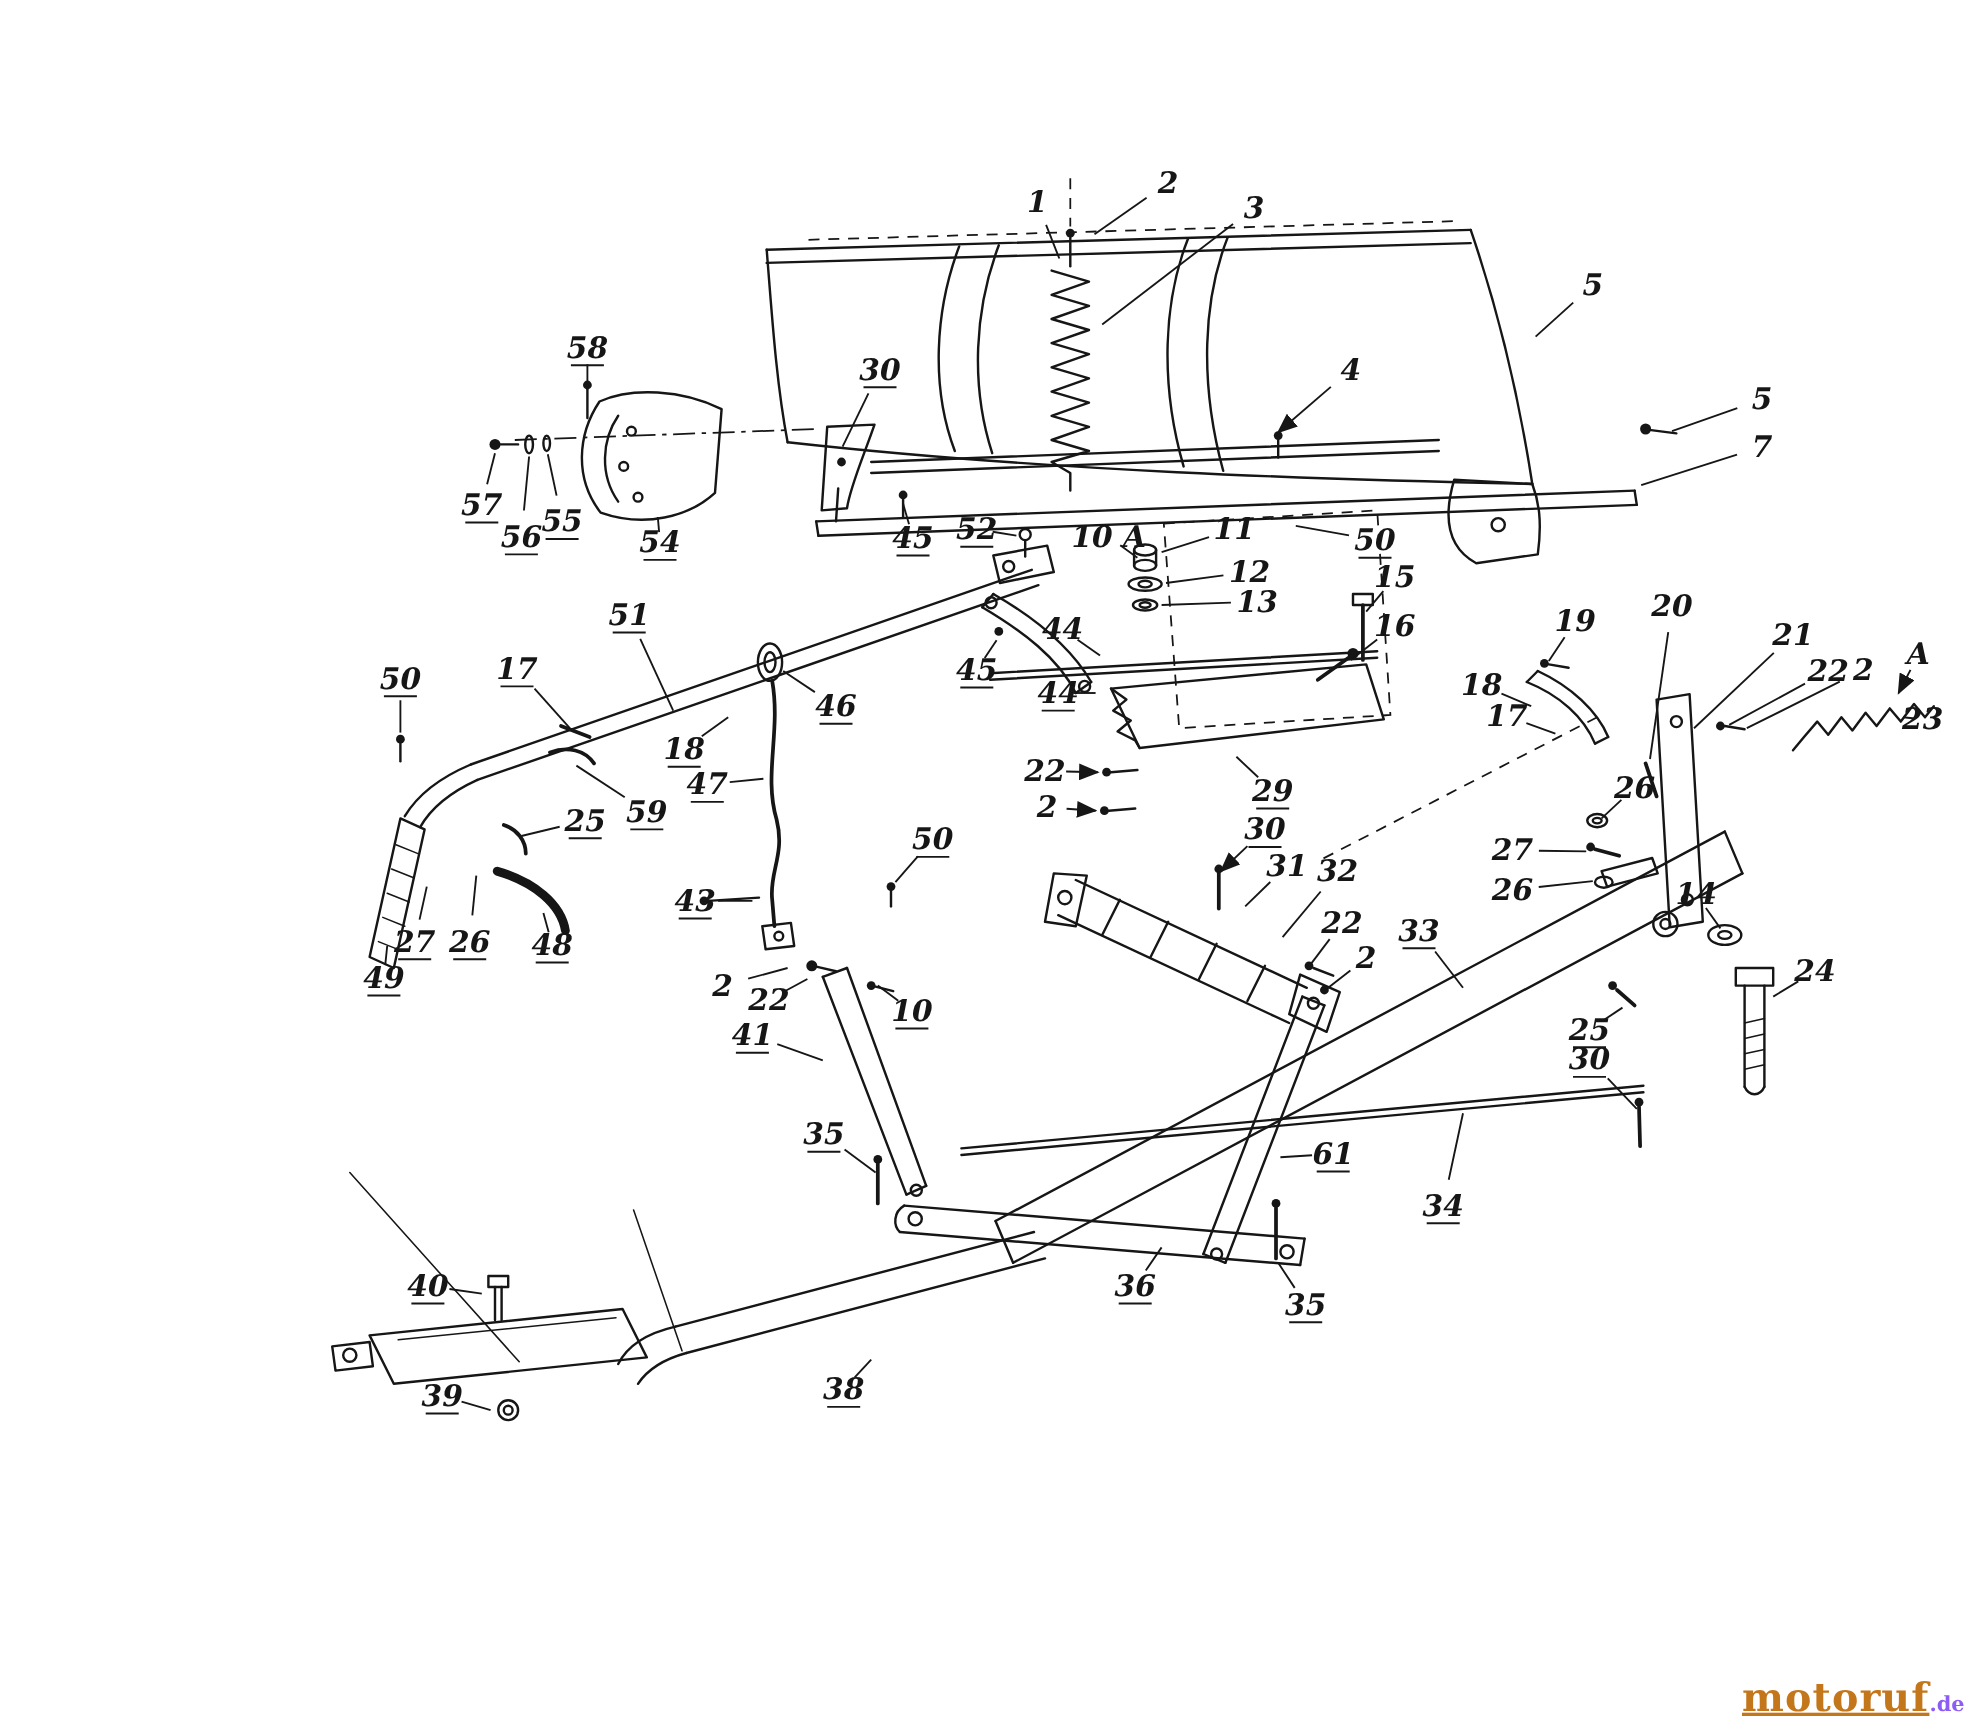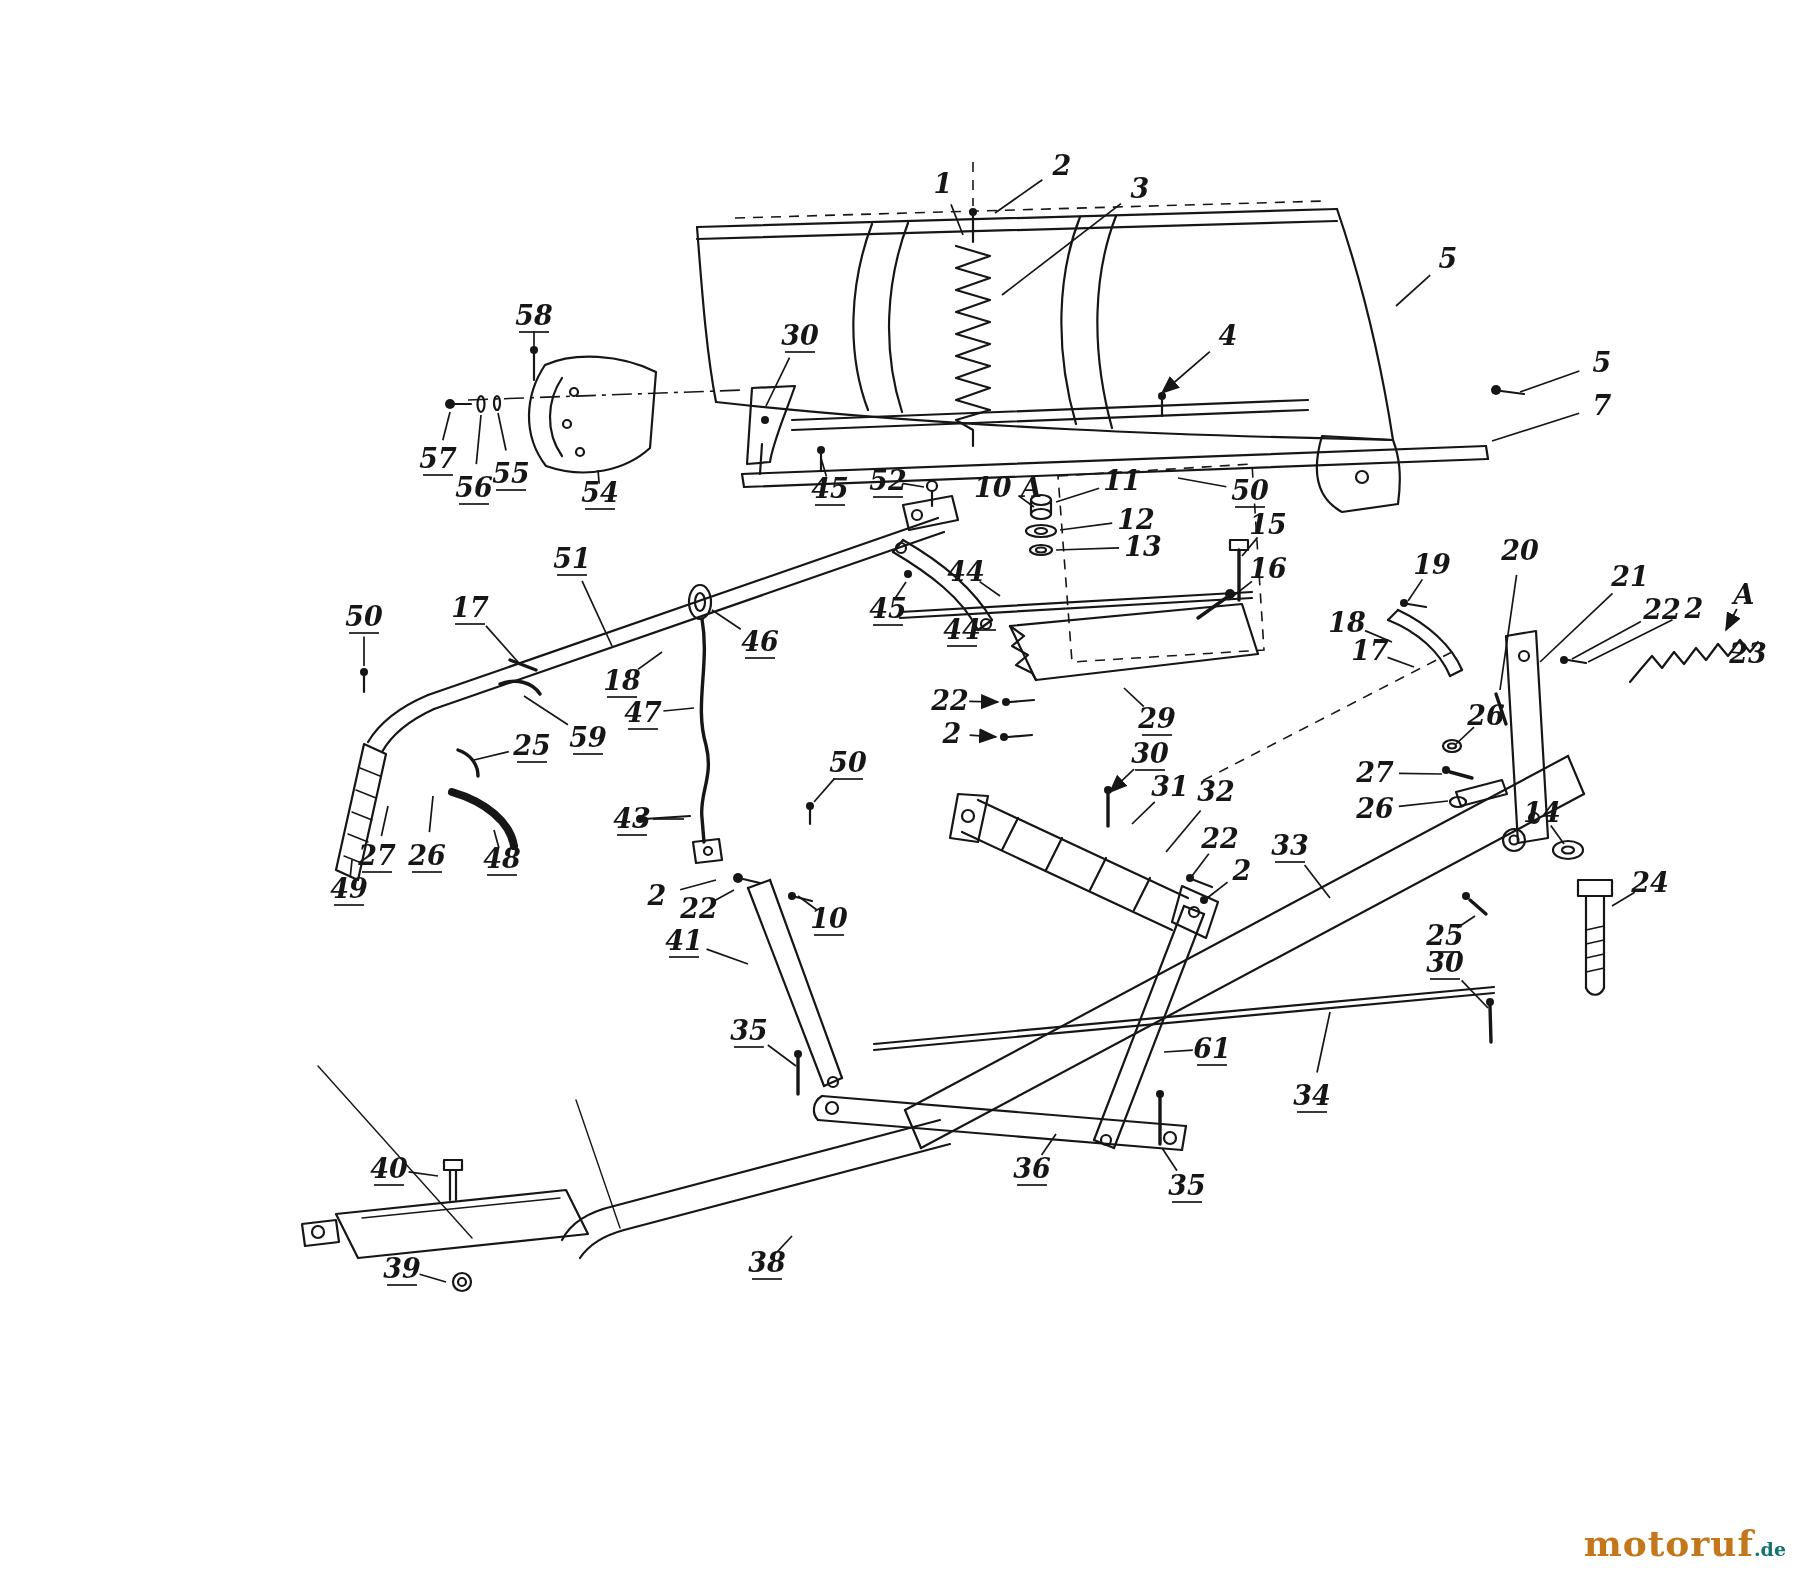--- a/index.html
+++ b/index.html
@@ -12,21 +12,21 @@
   .thin{fill:none;stroke:currentColor;stroke-width:1.4;stroke-linecap:round;}
   .thk{fill:none;stroke:currentColor;stroke-width:3.4;stroke-linecap:round;}
   .hook{fill:none;stroke:currentColor;stroke-width:8;stroke-linecap:round;}
   .dot{fill:currentColor;stroke:none;}
   .dash2{fill:none;stroke:currentColor;stroke-width:1.6;stroke-dasharray:10 8;}
   .dashdot{fill:none;stroke:currentColor;stroke-width:1.6;stroke-dasharray:20 6 4 6;}
   .lead{stroke:currentColor;stroke-width:1.7;fill:none;}
   .lbl{font:italic bold 27px "DejaVu Serif", serif;fill:currentColor;text-anchor:middle;}
   
   .watermark{position:absolute;right:14px;bottom:10px;line-height:1;white-space:nowrap;}
-  .wm-brand{font:bold 36px "DejaVu Serif", serif;letter-spacing:1px;}
+  .wm-brand{font:bold 36px "DejaVu Serif", serif;letter-spacing:1px;text-decoration:underline;}
   .wm-tld{font:bold 19px "DejaVu Serif", serif;}
 </style>
 </head>
 <body style="background: rgb(255, 255, 255);">
 
 <div class="stage">
   <svg id="diagram" width="1800" height="1574" viewBox="0 0 1800 1574" xmlns="http://www.w3.org/2000/svg" style="color: rgb(22, 22, 22);">
     <defs>
       <marker id="arr" markerWidth="11" markerHeight="9" refX="10" refY="4.5" orient="auto">
         <path id="arr-path" d="M0,0 L11,4.5 L0,9 Z" fill="#161616"></path>
@@ -423,15 +423,15 @@
         <line x1="777" y1="1252.2" x2="792" y2="1236" class="lead"></line>
         <text x="767" y="1272" class="lbl">38</text>
         <line x1="752" y1="1279" x2="782" y2="1279" class="lead"></line>
         <line x1="419.6" y1="1274.2" x2="446" y2="1282" class="lead"></line>
         <text x="402" y="1278" class="lbl">39</text>
         <line x1="387" y1="1285" x2="417" y2="1285" class="lead"></line>
       </g>
   </svg>
 
   <div class="watermark">
-    <span class="wm-brand" style="color: rgb(196, 118, 27);">motoruf</span><span class="wm-tld" style="color: #0f766e;">.de</span>
+    <span class="wm-brand" style="color: rgb(196, 118, 27);">motoruf</span><span class="wm-tld" style="color: #8b5cf6;">.de</span>
   </div>
 </div>
 
 </body></html>

